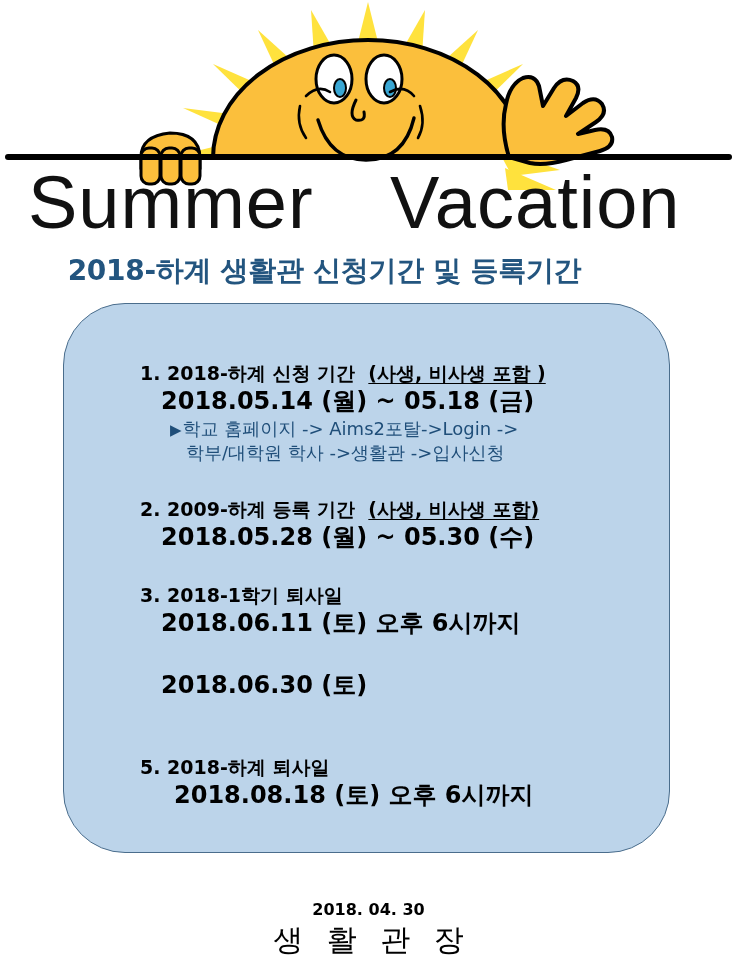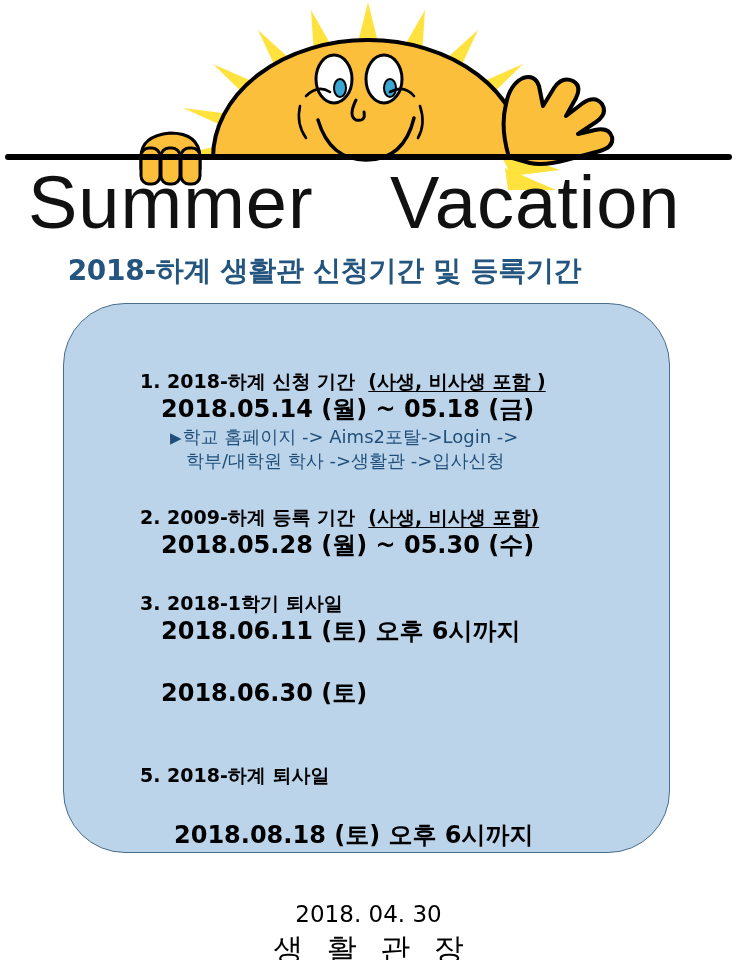--- a/index.html
+++ b/index.html
@@ -50,21 +50,21 @@
     height: 550px;
     background: #bcd4ea;
     border: 1px solid #4a6d8c;
     border-radius: 62px;
     box-sizing: border-box;
   }
 
   #items-list {
     position: absolute;
     left: 0;
-    top: 16px;
+    top: 8px;
     width: 607px;
     height: 550px;
     padding: 18px;
     margin: 0;
     list-style: none;
   }
 
   .notice-item {
     position: absolute;
     left: 76px;
@@ -83,21 +83,21 @@
     text-underline-offset: 3px;
   }
   .item-date {
     font-size: 24px;
     font-weight: bold;
     color: #000000;
     white-space: nowrap;
     line-height: 1.3;
     padding-left: 21px;
   }
-  .item-date.deep-indent { padding-left: 34px; margin-top: 32px; }
+  .item-date.deep-indent { padding-left: 34px; }
 
   .sub-line {
     font-size: 18px;
     font-weight: normal;
     color: #1f4e79;
     white-space: nowrap;
     line-height: 1.32;
   }
   .sub-line.first { padding-left: 30px; }
   .sub-line.second { padding-left: 46px; }
@@ -116,22 +116,22 @@
 
   
   #footer-block {
     position: absolute;
     left: 0;
     top: 900px;
     width: 737px;
     text-align: center;
   }
   #footer-date {
-    font-size: 23px;
-    font-weight: normal;
+    font-size: 16px;
+    font-weight: bold;
     color: #000000;
     line-height: 1.25;
   }
   #footer-signature {
     font-size: 30px;
     font-weight: normal;
     color: #000000;
     letter-spacing: 7px;
     line-height: 1.3;
     padding-left: 7px;

